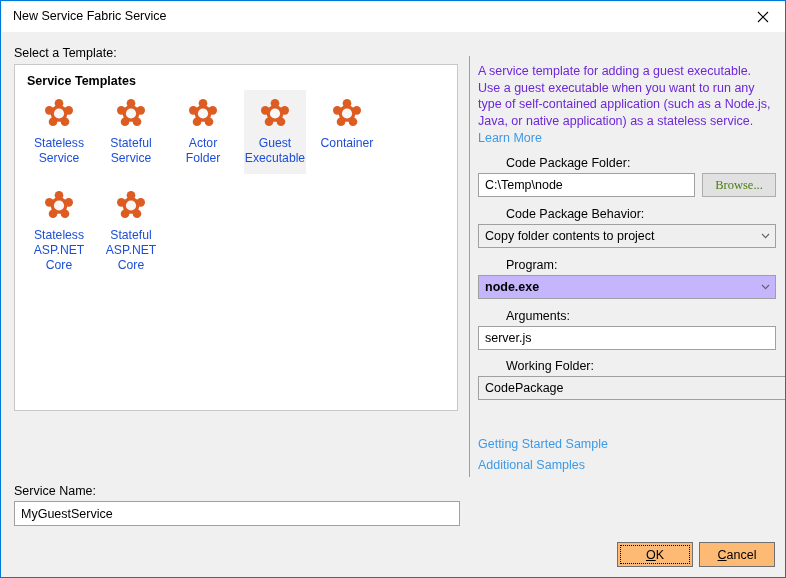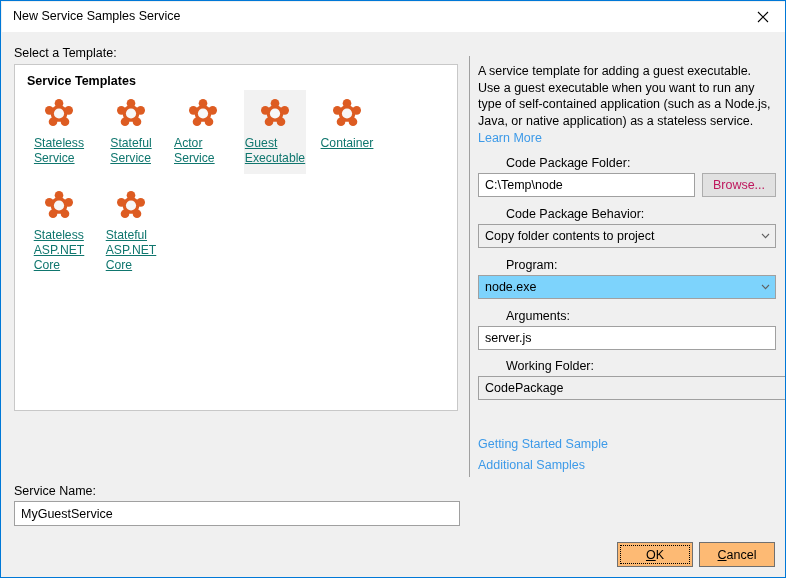--- a/index.html
+++ b/index.html
@@ -100,43 +100,43 @@
     background: #f2f2f2;
   }
   .tile-icon {
     width: 34px; height: 34px;
     margin-bottom: 6px;
   }
   .tile-icon svg { display: block; }
   .tile-label {
     font-size: 12.2px;
     line-height: 15px;
-    color: #0f766e;
+    color: #1d4ed8;
+    text-align: center;
     white-space: pre-line;
-    text-decoration: underline;
   }
 
   
   .divider {
     position: absolute;
     left: 468px; top: 55px;
     width: 1px; height: 421px;
     background: #a0a0a0;
   }
 
   
   .detail {
     position: absolute;
     left: 477px; top: 62px;
     width: 298px;
   }
   .description {
     font-size: 12.5px;
     line-height: 16.5px;
-    color: #000000;
+    color: #6d28d9;
     width: 296px;
   }
   .link {
     display: inline-block;
     font-size: 12.5px;
     color: #3d9ae8;
     cursor: pointer;
     white-space: nowrap;
   }
   #learn-more { position: absolute; left: 477px; top: 130px; }
@@ -168,42 +168,42 @@
     box-sizing: border-box;
     border: 1px solid #a0a0a0;
     height: 24px;
     display: flex;
     align-items: center;
     cursor: default;
     font-size: 12.5px;
     color: #000000;
   }
   .combo.gray { background: #efefef; }
-  .combo.white { background: #7dd3fc; }
+  .combo.white { background: #c4b5fd; font-weight: bold; }
   .combo-text {
     flex: 1;
     padding-left: 6px;
     overflow: hidden;
     white-space: nowrap;
   }
   .combo-arrow {
     width: 20px;
     display: flex;
     align-items: center;
     justify-content: center;
   }
 
   .pushbtn {
     position: absolute;
     box-sizing: border-box;
     background: #e1e1e1;
     border: 1px solid #adadad;
-    font-family: Liberation Sans, sans-serif;
-    font-size: 12.5px;
-    color: #be185d;
+    font-family: Liberation Serif, serif;
+    font-size: 12.5px;
+    color: #4d7c0f;
     display: flex;
     align-items: center;
     justify-content: center;
     cursor: default;
   }
 
   
   #service-name-label {
     position: absolute;
     left: 13px; top: 483px;
@@ -243,21 +243,21 @@
     left: 698px; top: 541px;
   }
   .accel { text-decoration: underline; }
 </style>
 </head>
 <body>
 
 <div id="dialog">
 
   <div class="titlebar">
-    <div class="titlebar-text">New Service Samples Service</div>
+    <div class="titlebar-text">New Service Fabric Service</div>
     <div class="close-btn">
       <svg width="12" height="12" viewBox="0 0 12 12">
         <path d="M1 1 L11 11 M11 1 L1 11" stroke="#000000" stroke-width="1.1" fill="none"></path>
       </svg>
     </div>
   </div>
 
   <div id="select-template-label" class="field-label">Select a Template:</div>
 
   <div class="templates-panel">
@@ -298,21 +298,21 @@
             <svg width="34" height="35" viewBox="0 0 34 35">
               <polygon points="17.00,7.30 26.70,14.35 23.00,25.75 11.00,25.75 7.30,14.35" fill="#dd5c22"></polygon>
               <circle cx="17.00" cy="7.30" r="4.3" fill="#dd5c22"></circle>
               <circle cx="26.70" cy="14.35" r="4.3" fill="#dd5c22"></circle>
               <circle cx="23.00" cy="25.75" r="4.3" fill="#dd5c22"></circle>
               <circle cx="11.00" cy="25.75" r="4.3" fill="#dd5c22"></circle>
               <circle cx="7.30" cy="14.35" r="4.3" fill="#dd5c22"></circle>
               <circle cx="17" cy="17.5" r="5.1" fill="#f7f7f7"></circle>
             </svg>
           </div>
-          <div class="tile-label">Actor Service</div>
+          <div class="tile-label">Actor Folder</div>
         </div>
         <div class="tile selected">
           <div class="tile-icon">
             <svg width="34" height="35" viewBox="0 0 34 35">
               <polygon points="17.00,7.30 26.70,14.35 23.00,25.75 11.00,25.75 7.30,14.35" fill="#dd5c22"></polygon>
               <circle cx="17.00" cy="7.30" r="4.3" fill="#dd5c22"></circle>
               <circle cx="26.70" cy="14.35" r="4.3" fill="#dd5c22"></circle>
               <circle cx="23.00" cy="25.75" r="4.3" fill="#dd5c22"></circle>
               <circle cx="11.00" cy="25.75" r="4.3" fill="#dd5c22"></circle>
               <circle cx="7.30" cy="14.35" r="4.3" fill="#dd5c22"></circle>

